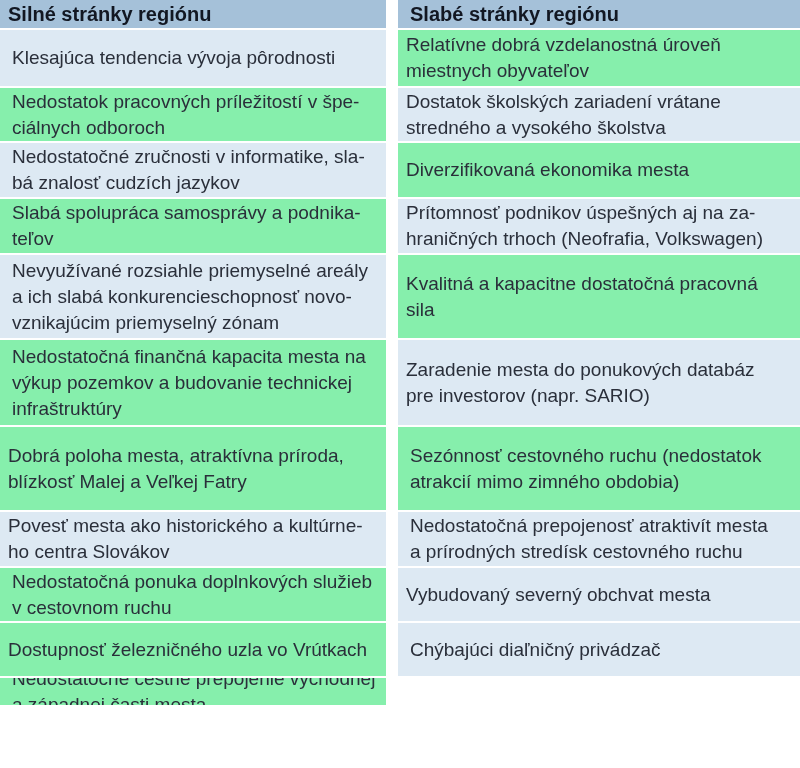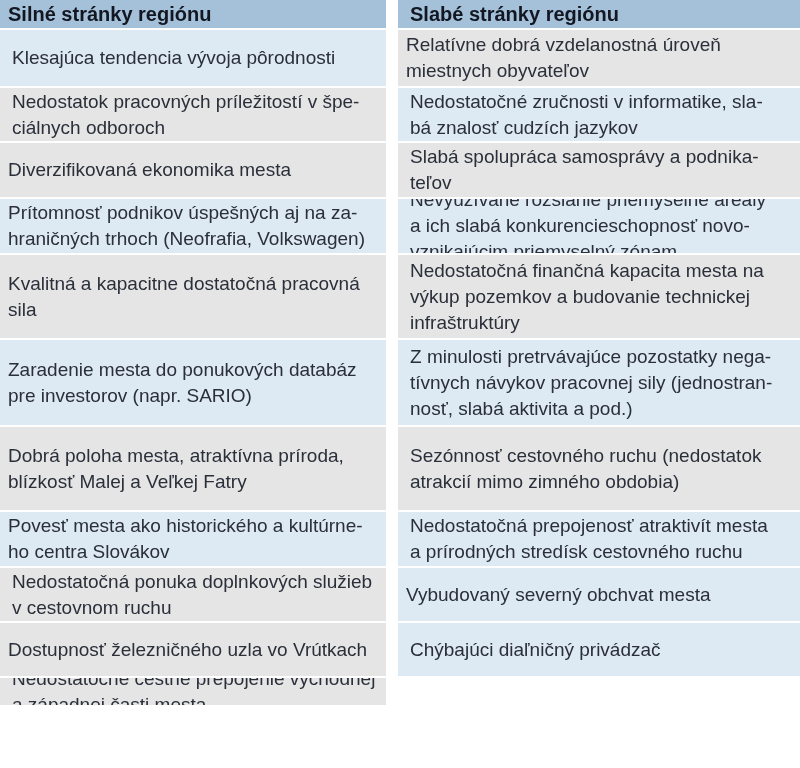--- a/index.html
+++ b/index.html
@@ -35,38 +35,40 @@
   }
   .cell.left-col  { padding: 0 8px 0 8px; }
   .cell.right-col { padding: 0 6px 0 12px; }
   .hdr {
     background: #a5c1d9;
     font-weight: bold;
     font-size: 20px;
     color: #121722;
   }
   .light { background: #dde9f3; }
-  .med   { background: #e5e5e5; }
+  .med   { background: #86efac; }
 </style>
 </head>
 <body>
 
 <div class="table-wrap">
   <div class="swot-grid">
 
     <div class="cell left-col hdr">Silné stránky regiónu</div>
     <div class="cell right-col hdr">Slabé stránky regiónu</div>
 
     <div class="cell right-col light">Klesajúca tendencia vývoja pôrodnosti</div>
 
     <div class="cell left-col med">Relatívne dobrá vzdelanostná úroveň
 miestnych obyvateľov</div>
     <div class="cell right-col med">Nedostatok pracovných príležitostí v špe-
 ciálnych odboroch</div>
 
+    <div class="cell left-col light">Dostatok školských zariadení vrátane
+stredného a vysokého školstva</div>
     <div class="cell right-col light">Nedostatočné zručnosti v informatike, sla-
 bá znalosť cudzích jazykov</div>
 
     <div class="cell left-col med">Diverzifikovaná ekonomika mesta</div>
     <div class="cell right-col med">Slabá spolupráca samosprávy a podnika-
 teľov</div>
 
     <div class="cell left-col light">Prítomnosť podnikov úspešných aj na za-
 hraničných trhoch (Neofrafia, Volkswagen)</div>
     <div class="cell right-col light">Nevyužívané rozsiahle priemyselné areály
@@ -74,23 +76,20 @@
 vznikajúcim priemyselný zónam</div>
 
     <div class="cell left-col med">Kvalitná a kapacitne dostatočná pracovná
 sila</div>
     <div class="cell right-col med">Nedostatočná finančná kapacita mesta na
 výkup pozemkov a budovanie technickej
 infraštruktúry</div>
 
     <div class="cell left-col light">Zaradenie mesta do ponukových databáz
 pre investorov (napr. SARIO)</div>
-    <div class="cell right-col light">Z minulosti pretrvávajúce pozostatky nega-
-tívnych návykov pracovnej sily (jednostran-
-nosť, slabá aktivita a pod.)</div>
 
     <div class="cell left-col med">Dobrá poloha mesta, atraktívna príroda,
 blízkosť Malej a Veľkej Fatry</div>
     <div class="cell right-col med">Sezónnosť cestovného ruchu (nedostatok
 atrakcií mimo zimného obdobia)</div>
 
     <div class="cell left-col light">Povesť mesta ako historického a kultúrne-
 ho centra Slovákov</div>
     <div class="cell right-col light">Nedostatočná prepojenosť atraktivít mesta
 a prírodných stredísk cestovného ruchu</div>

